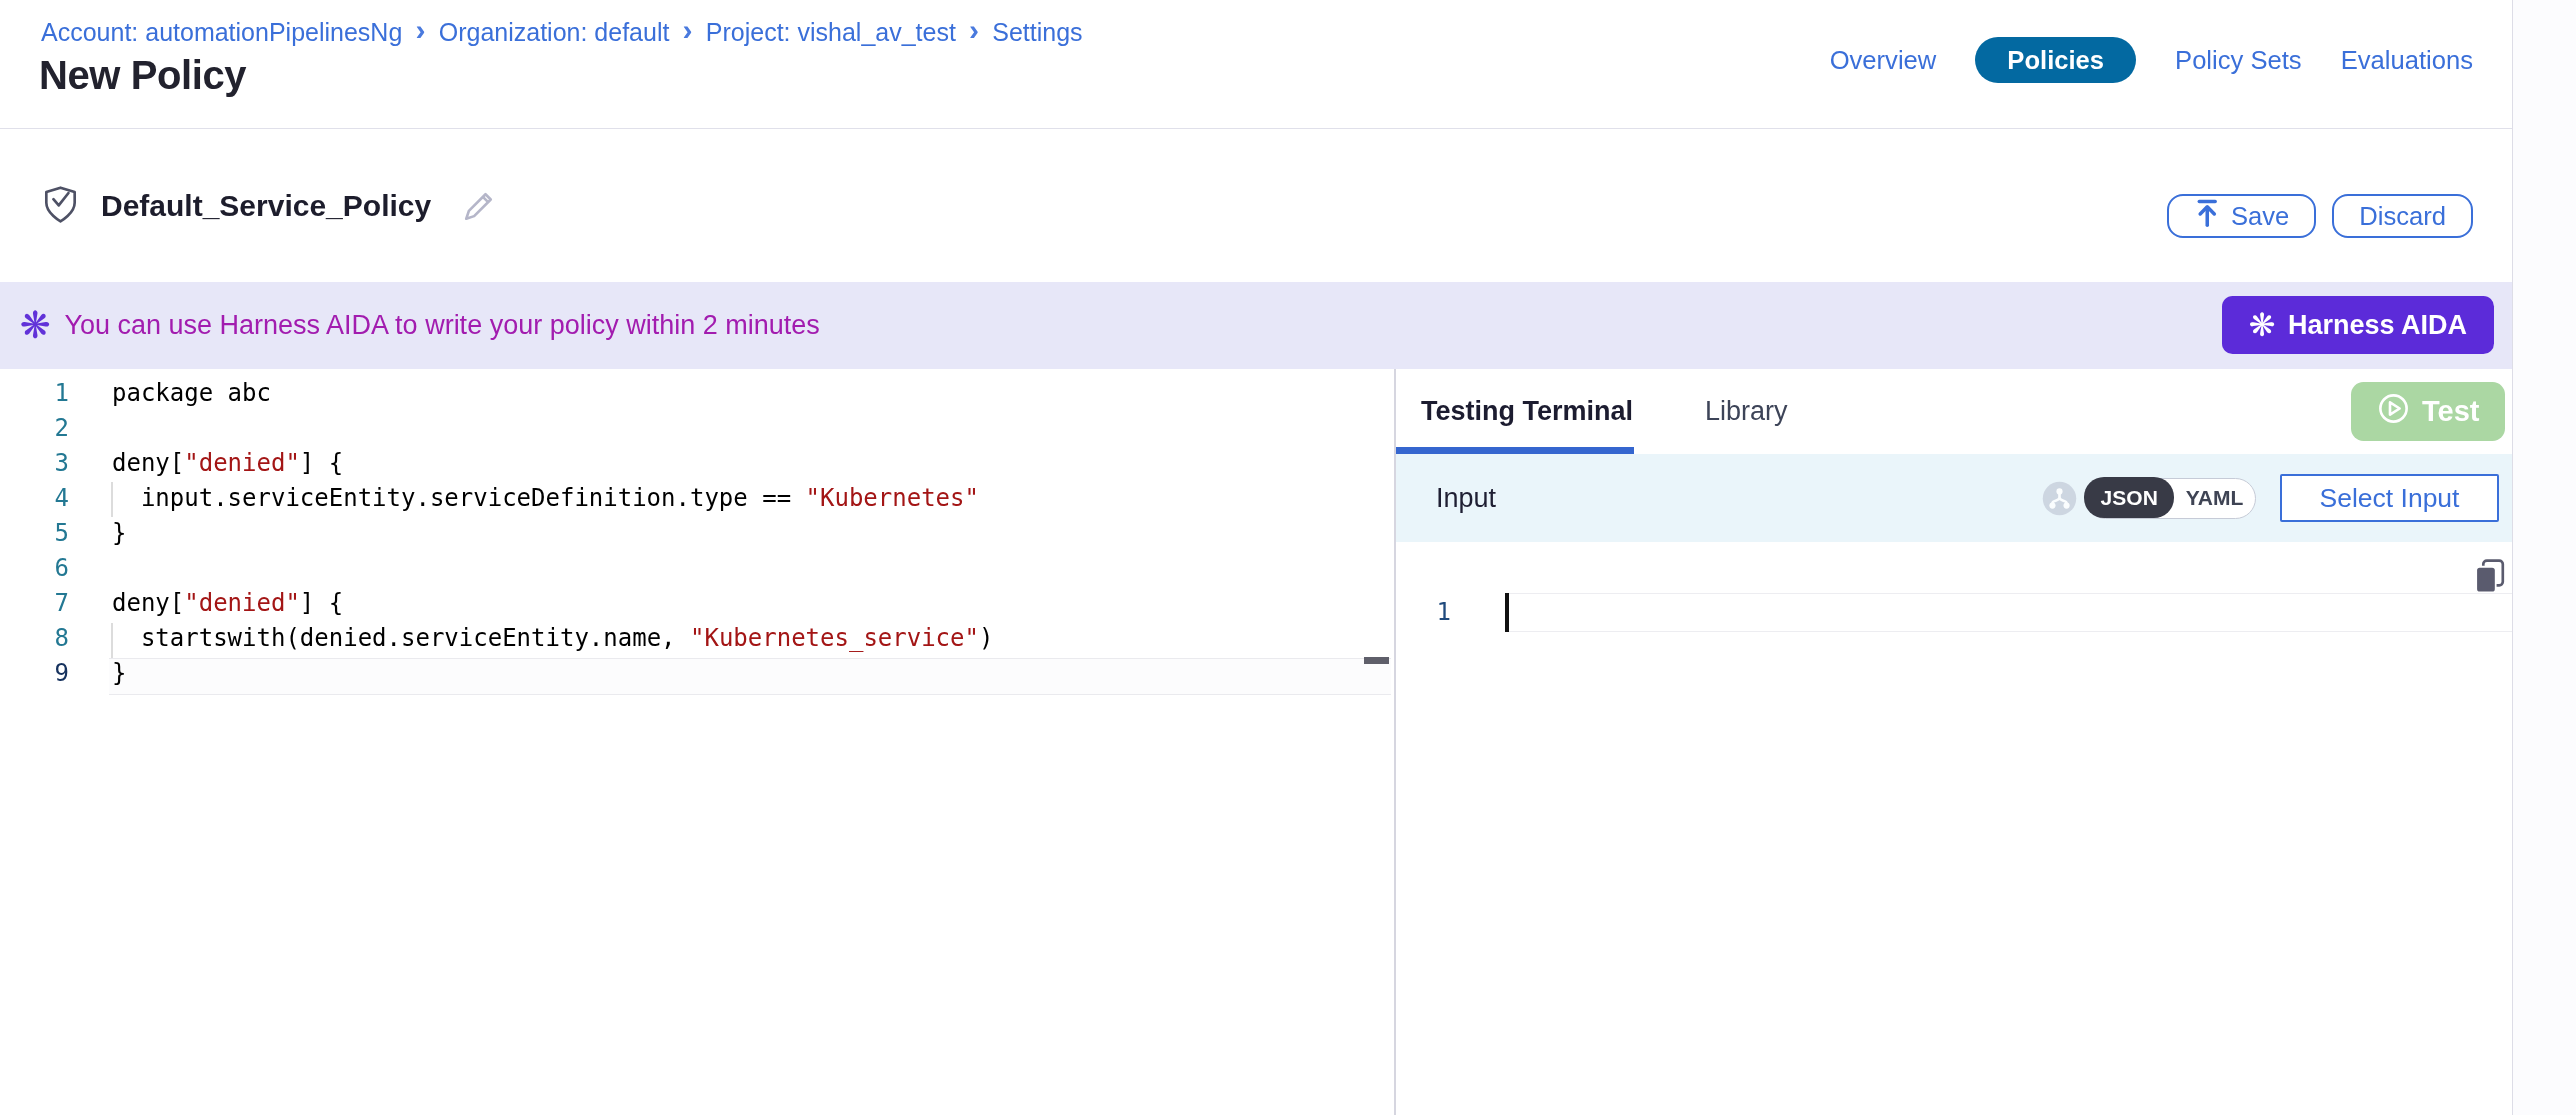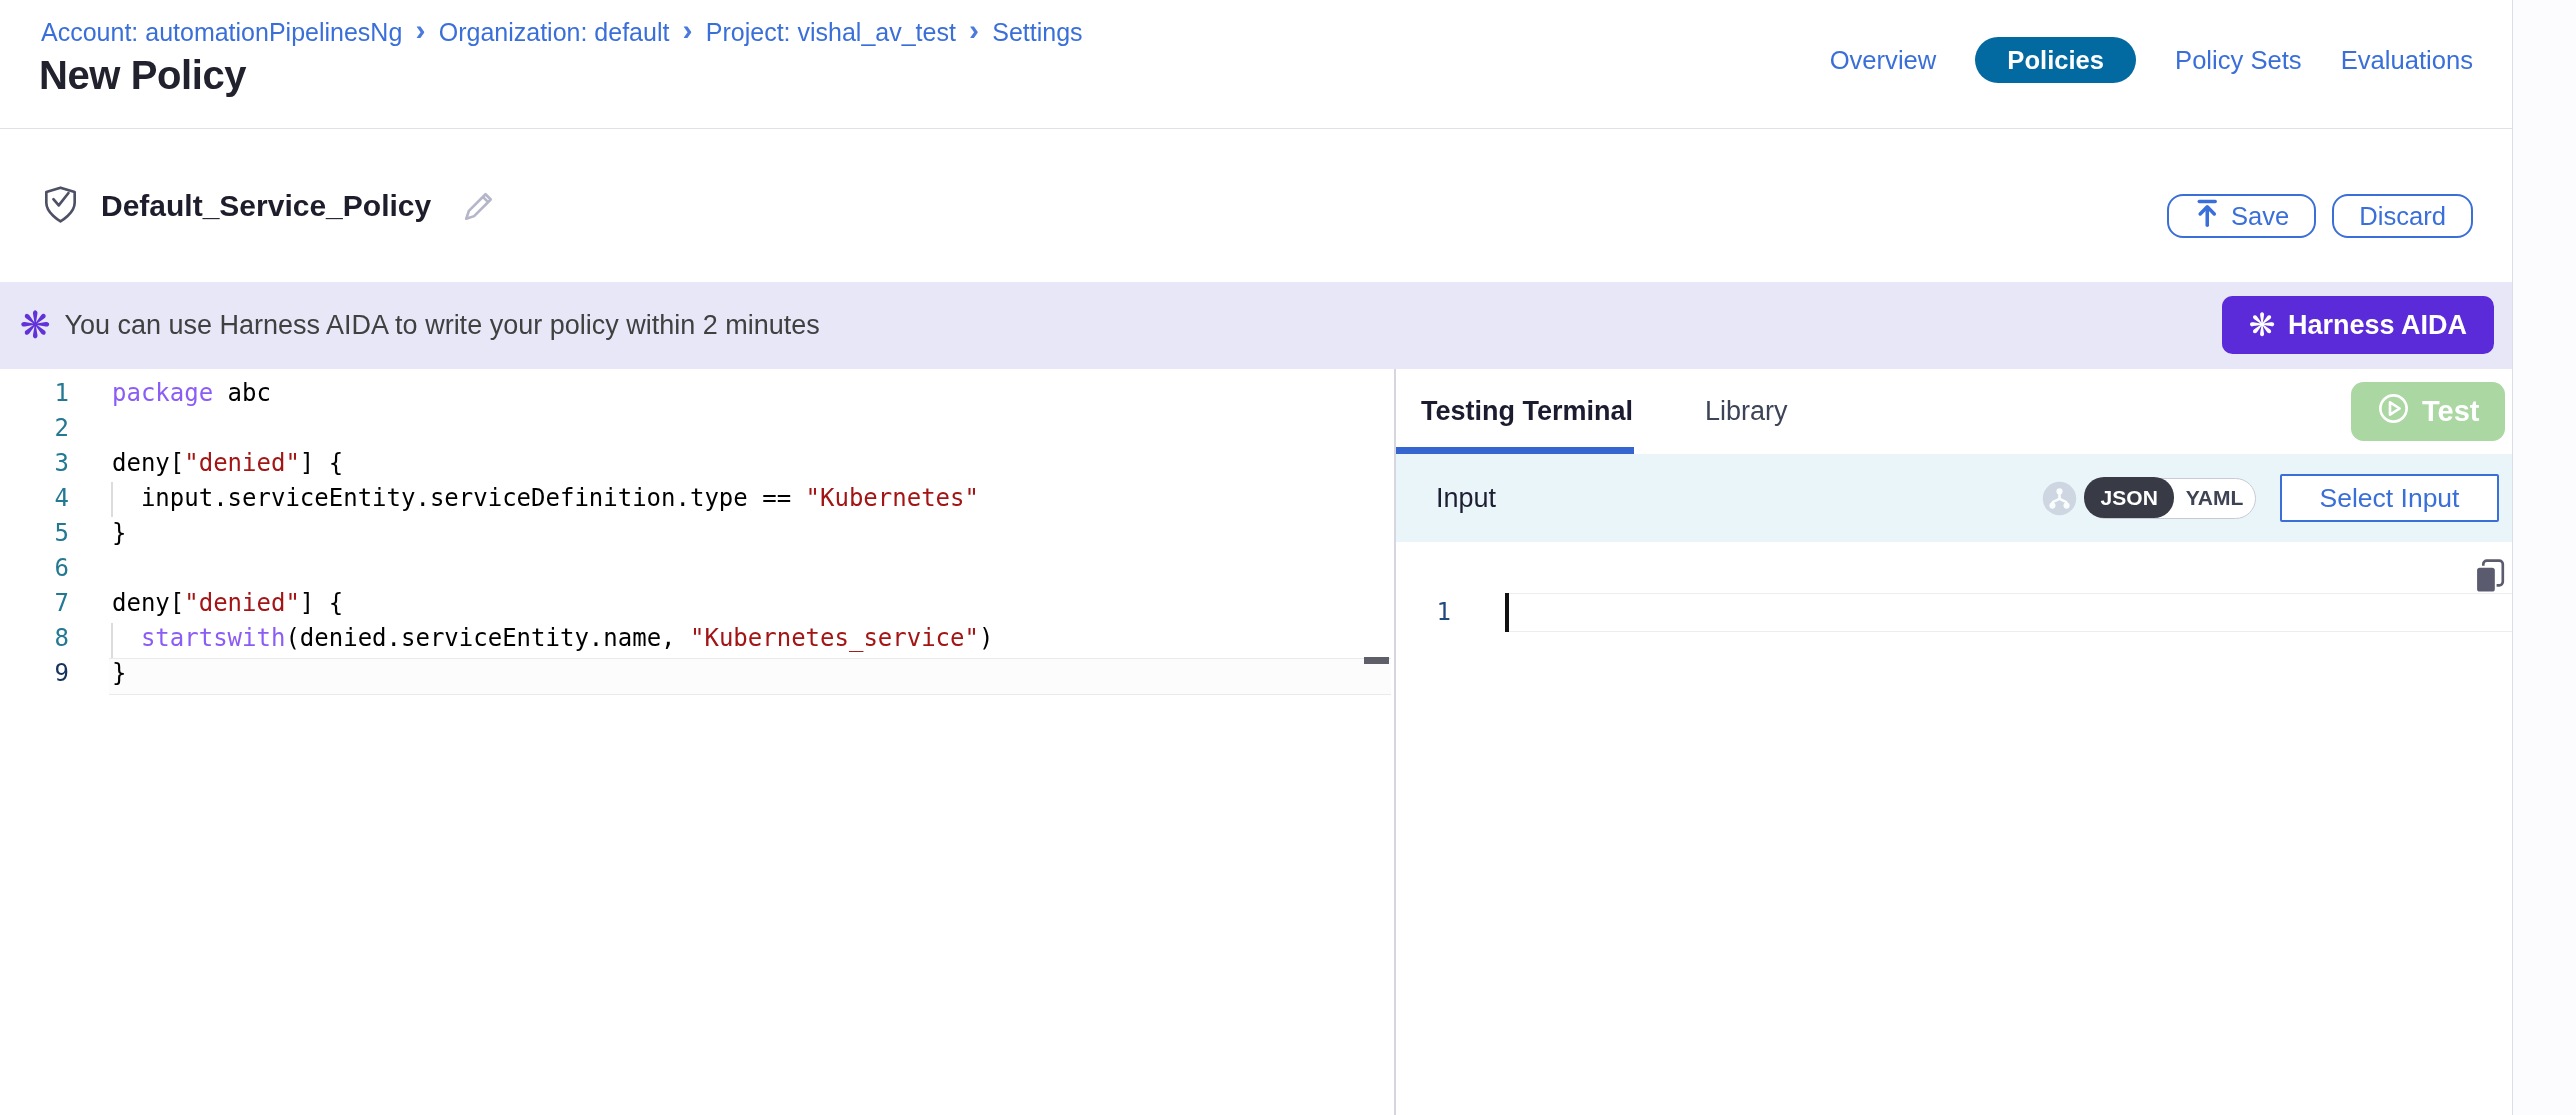--- a/index.html
+++ b/index.html
@@ -33,37 +33,37 @@
   .btn-outline { height:44px; border:2.2px solid #3a6fd9; border-radius:16px; background:#fff;
             color:#3a6fd9; font-size:25.6px; font-weight:500; display:flex; align-items:center;
             justify-content:center; gap:10.6px; padding:0 25px; cursor:pointer;
             font-family:"Liberation Sans", sans-serif;margin-top:20px; }
 
   
   .banner { position:absolute; left:0; top:282px; width:2512px; height:87px; background:#e7e7f8;
             display:flex; align-items:center; }
   .banner-flower { margin-left:19.4px; font-family:"DejaVu Sans", sans-serif; font-size:37px;
             color:#6132d8; line-height:1; }
-  .banner-msg { margin-left:14px; font-size:27px; color:#404040; }
+  .banner-msg { margin-left:14px; font-size:27px; color:#a21caf; }
   .aida-button { position:absolute; right:18.5px; top:14px; height:58px; padding:0 26.5px;
             background:#5c2bd9; border:none; border-radius:10.6px; display:flex; align-items:center;
             gap:12.4px; color:#fff; font-size:27px; font-weight:700; cursor:pointer;
             font-family:"Liberation Sans", sans-serif; }
   .aida-flower { font-family:"DejaVu Sans", sans-serif; font-size:32px; color:#fff; line-height:1; }
 
   
   .main { position:absolute; left:0; top:369px; width:2512px; height:747px; }
   .editor-left { position:absolute; left:0; top:0; width:1394px; height:747px; background:#fff; overflow:hidden; }
   .code-area { position:absolute; left:0; top:7px; right:0; z-index:2; }
   .code-line { display:flex; height:35px; line-height:35px; font-family:"DejaVu Sans Mono", monospace;
             font-size:24px; color:#000; }
   .code-line .ln { width:69px; text-align:right; color:#237893; flex:none; }
   .code-line .ln.active { color:#16325e; }
   .code-line .lc { margin-left:43px; white-space:pre; }
-  .tok-kw { color:#8b5cf6; }
+  .tok-kw { color:#000000; }
   .tok-str { color:#a31515; }
   .cur-line-hl { position:absolute; left:109px; right:3.5px; height:37px; background:#fcfcfd;
             border-top:1.8px solid #eaeaee; border-bottom:1.8px solid #eaeaee; z-index:1; }
   .indent-guide { position:absolute; width:1.8px; background:#dcdcdc; left:111px; z-index:1; }
   .overview-mark { position:absolute; left:1364px; top:288px; width:25px; height:7px;
             background:#5f5f6a; z-index:3; }
   .main-divider { position:absolute; left:1394px; top:0; width:1.8px; height:747px; background:#d6d6e0; }
 
   
   .panel { position:absolute; left:1396px; top:0; width:1117px; height:747px; background:#fff; }

